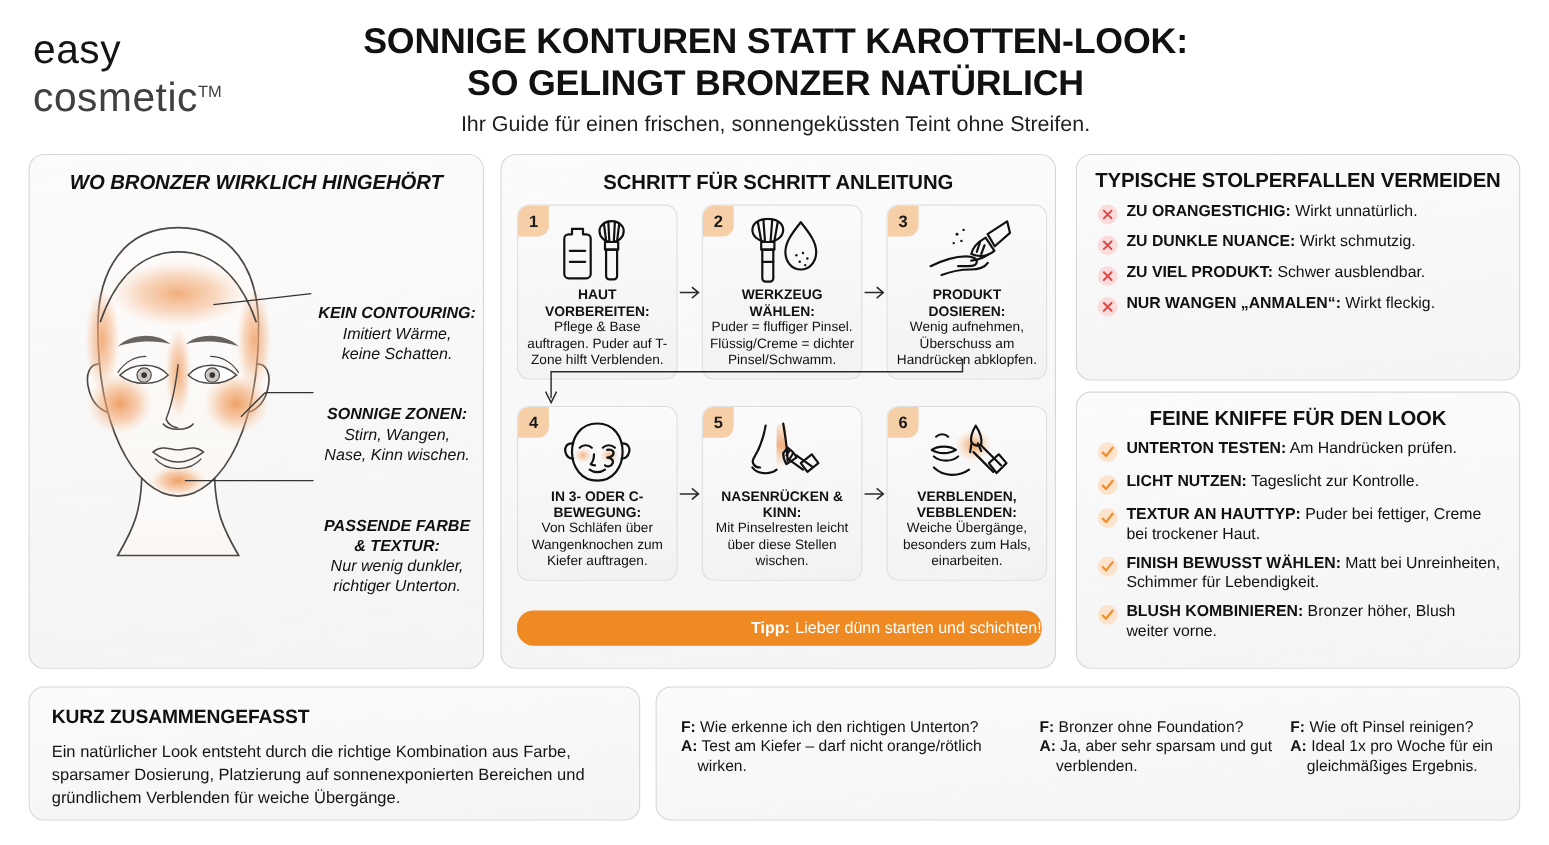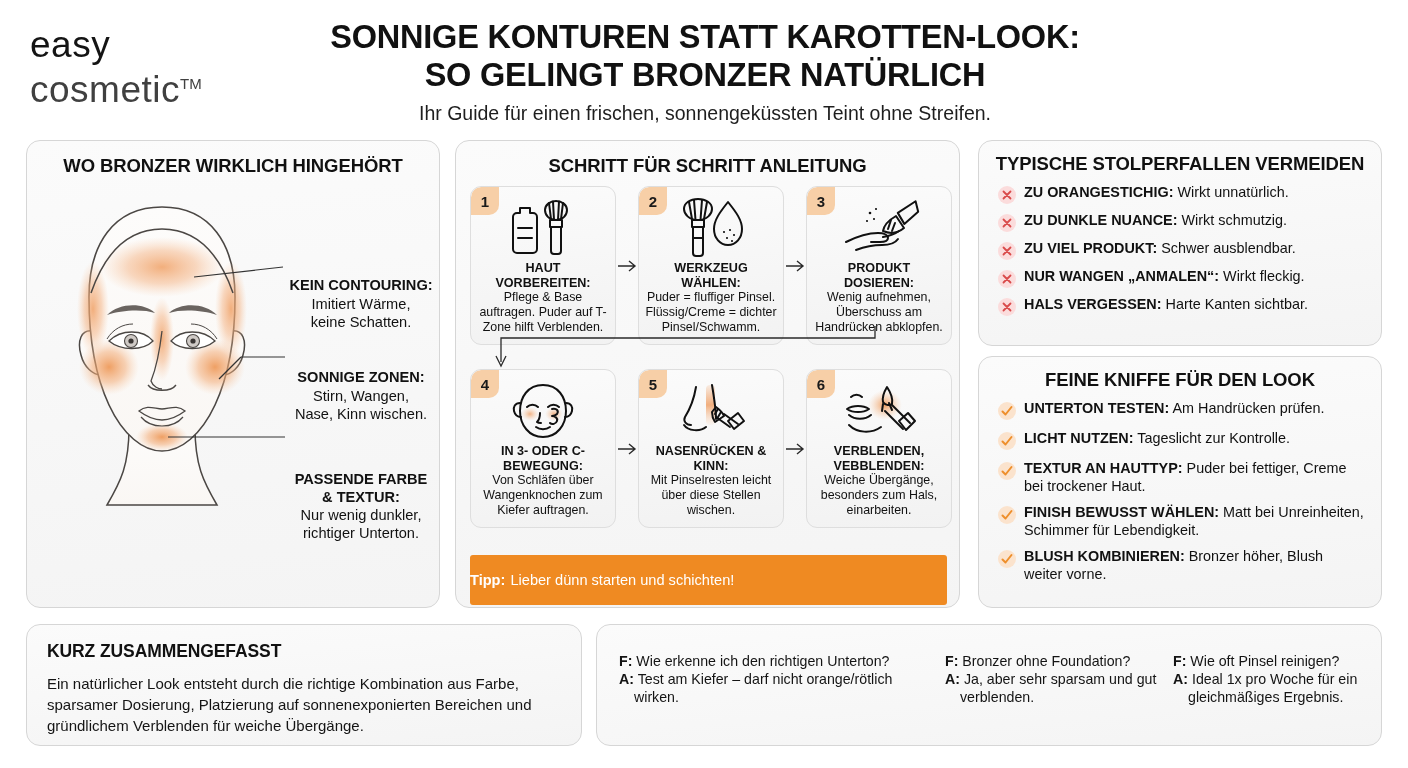--- a/index.html
+++ b/index.html
@@ -28,21 +28,21 @@
     position: absolute;
     background: linear-gradient(175deg,#fbfbfb 0%,#f4f4f4 100%);
     border: 1.3px solid #d6d6d6;
     border-radius: 14px;
   }
   .card-title {
     text-align: center; font-size: 18.5px; font-weight: 700; letter-spacing: -.1px; color: #111;
   }
 
   
-  #face-card { left: 26px; top: 140px; width: 414px; height: 468px; }
+  #face-card { left: 26px; top: 140px; width: 414px; height: 468px; font-style: italic; }
   #face-card .card-title { margin-top: 14px; }
   .face-area { position: absolute; left: 0; top: 40px; width: 414px; height: 380px; }
   .face-svg { position: absolute; left: 24px; top: 8px; }
   .callout { position: absolute; text-align: center; }
   .callout b { display: block; font-size: 14.6px; font-weight: 700; color: #111; line-height: 17.5px; }
   .callout span { display: block; font-size: 14.6px; font-weight: 400; color: #111; line-height: 18px; }
   #co1 { left: 258px; top: 96px; width: 152px; }
   #co2 { left: 258px; top: 188px; width: 152px; }
   #co3 { left: 258px; top: 278px; width: 152px; margin-top: 12px; }
   .goal-box {
@@ -74,23 +74,23 @@
   .step-text span { display: block; font-size: 12.4px; color: #111; line-height: 15px; }
   .arrow { width: 22px; display: flex; align-items: center; justify-content: center; color: #2a2a2a; }
   .arrow svg { display: block; }
 
   #row1 { left: 14px; top: 45px; }
   #row2 { left: 14px; top: 228px; }
 
   .connector { position: absolute; left: 0; top: 185px; width: 505px; height: 46px; pointer-events: none; }
 
   .tip-banner {
-    position: absolute; left: 14px; top: 414px; width: 477px; height: 50px;
-    background: #ef8a22; border-radius: 3px;
-    display: flex; align-items: center; justify-content: flex-start;
+    position: absolute; left: 14px; top: 414px; width: 477px; height: 32px;
+    background: #ef8a22; border-radius: 15px;
+    display: flex; align-items: center; justify-content: flex-end;
     color: #fff; font-size: 14.6px;
   }
   .tip-banner b { font-weight: 700; margin-right: 5px; }
 
   
   #pitfalls-card { left: 978px; top: 140px; width: 404px; height: 206px; }
   #pitfalls-card .card-title { margin-top: 12px; }
   #tips-card { left: 978px; top: 356px; width: 404px; height: 252px; }
   #tips-card .card-title { margin-top: 12px; }
 
@@ -468,29 +468,20 @@
       <div class="bullet">
         <span class="bicon">
           <svg width="20" height="20" viewBox="0 0 20 20">
               <circle cx="10" cy="10" r="9" fill="#fbdcdc"></circle>
               <path d="M6.5 6.5 L13.5 13.5 M13.5 6.5 L6.5 13.5" stroke="#d94b4b" stroke-width="1.8" stroke-linecap="round" fill="none"></path>
             </svg>
         </span>
         <span class="btext"><b>NUR WANGEN „ANMALEN“:</b> <span>Wirkt fleckig.</span></span>
       </div>
 
-      <div class="bullet">
-        <span class="bicon">
-          <svg width="20" height="20" viewBox="0 0 20 20">
-              <circle cx="10" cy="10" r="9" fill="#fbdcdc"></circle>
-              <path d="M6.5 6.5 L13.5 13.5 M13.5 6.5 L6.5 13.5" stroke="#d94b4b" stroke-width="1.8" stroke-linecap="round" fill="none"></path>
-            </svg>
-        </span>
-        <span class="btext"><b>HALS VERGESSEN:</b> <span>Harte Kanten sichtbar.</span></span>
-      </div>
 
     </div>
   </div>
 
   <div class="card" id="tips-card">
     <div class="card-title">FEINE KNIFFE FÜR DEN LOOK</div>
     <div class="bullet-list">
 
       <div class="bullet">
         <span class="bicon">

